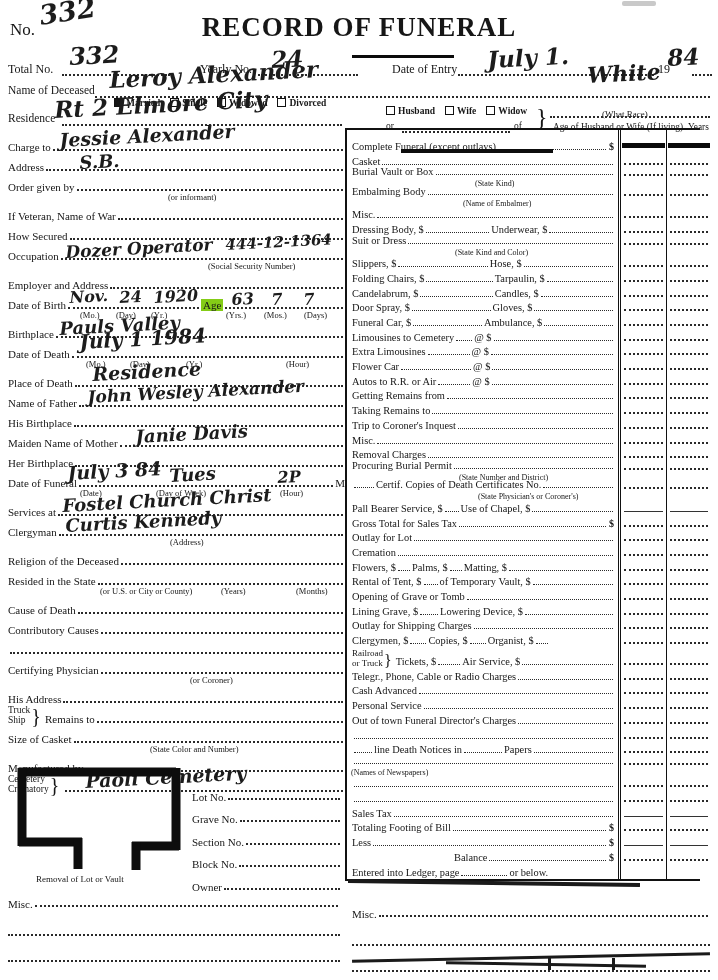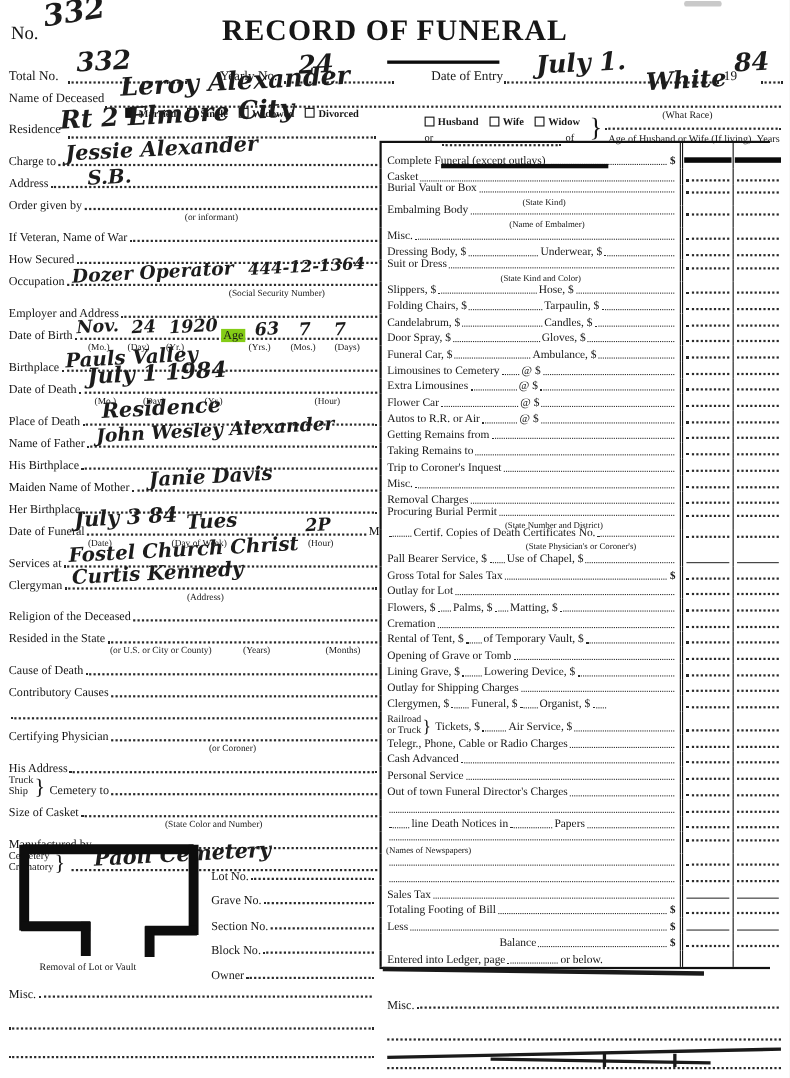--- a/index.html
+++ b/index.html
@@ -80,21 +80,21 @@
   <div class="abs" style="left:458px;top:74px;width:196px;border-bottom:2px dotted #2a2a2a;"></div>
   <span class="abs hw" style="left:488px;top:46px;font-size:23px;">July 1.</span>
   <span class="abs lbl" style="left:658px;top:62px;font-size:12px;">19</span>
   <span class="abs hw" style="left:668px;top:44px;font-size:23px;">84</span>
   <div class="abs" style="left:692px;top:74px;width:20px;border-bottom:2px dotted #2a2a2a;"></div>
 
   <span class="abs lbl" style="left:8px;top:84px;font-size:11.5px;">Name of Deceased</span>
   <div class="abs" style="left:95px;top:96px;width:615px;border-bottom:2px dotted #2a2a2a;"></div>
   <span class="abs hw" style="left:110px;top:66px;font-size:23px;">Leroy Alexander</span>
   <span class="abs hw" style="left:588px;top:62px;font-size:22px;">White</span>
-  <span class="abs small" style="left:602px;top:99px;font-size:9px;">(What Race)</span>
+  <span class="abs small" style="left:602px;top:109px;font-size:9px;">(What Race)</span>
 
   <div class="abs" id="marital" style="left:114px;top:98px;display:flex;">
       <span class="cbl"><span class="cb checked"></span>Married</span>
       <span class="cbl"><span class="cb"></span>Single</span>
       <span class="cbl"><span class="cb"></span>Widowed</span>
       <span class="cbl"><span class="cb"></span>Divorced</span>
     </div>
 
   <div class="abs" id="spouse" style="left:386px;top:106px;display:flex;align-items:flex-start;">
       <span class="cbl"><span class="cb"></span>Husband</span>
@@ -270,21 +270,21 @@
       <div class="frow">
         <span class="lbl">His Address</span>
         <span class="ldr"></span>
       </div>
       <div class="frow">
         <div class="stack">
           <div>Truck</div>
           <div>Ship</div>
         </div>
         <span class="brace">}</span>
-        <span class="lbl">Cemetery to</span>
+        <span class="lbl">Remains to</span>
         <span class="ldr"></span>
       </div>
       <div class="frow">
         <span class="lbl">Size of Casket</span>
         <span class="ldr"></span>
       </div>
       <div class="subrow">
         <span style="left: 142px;">(State Color and Number)</span>
       </div>
       <div class="frow">
@@ -630,20 +630,32 @@
         <div class="pamt a1">
           <div class="aline dot"></div>
         </div>
         <div class="pamt a2">
           <div class="aline dot"></div>
         </div>
       </div>
       <div class="prow">
         <div class="plabel">
           <span class="pt">Outlay for Lot</span>
+          <span class="ldr"></span>
+        </div>
+        <div class="pamt a1">
+          <div class="aline dot"></div>
+        </div>
+        <div class="pamt a2">
+          <div class="aline dot"></div>
+        </div>
+      </div>
+      <div class="prow">
+        <div class="plabel">
+          <span class="pt">Cremation</span>
           <span class="ldr"></span>
         </div>
         <div class="pamt a1">
           <div class="aline dot"></div>
         </div>
         <div class="pamt a2">
           <div class="aline dot"></div>
         </div>
       </div>
       <div class="prow">
@@ -657,32 +669,20 @@
         </div>
         <div class="pamt a1">
           <div class="aline dot"></div>
         </div>
         <div class="pamt a2">
           <div class="aline dot"></div>
         </div>
       </div>
       <div class="prow">
         <div class="plabel">
-          <span class="pt">Cremation</span>
-          <span class="ldr"></span>
-        </div>
-        <div class="pamt a1">
-          <div class="aline dot"></div>
-        </div>
-        <div class="pamt a2">
-          <div class="aline dot"></div>
-        </div>
-      </div>
-      <div class="prow">
-        <div class="plabel">
           <span class="pt">Rental of Tent, $</span>
           <span class="ldrw" style="width: 14px;"></span>
           <span class="pt">of Temporary Vault, $</span>
           <span class="ldr"></span>
         </div>
         <div class="pamt a1">
           <div class="aline dot"></div>
         </div>
         <div class="pamt a2">
           <div class="aline dot"></div>
@@ -723,21 +723,21 @@
           <div class="aline dot"></div>
         </div>
         <div class="pamt a2">
           <div class="aline dot"></div>
         </div>
       </div>
       <div class="prow">
         <div class="plabel">
           <span class="pt">Clergymen, $</span>
           <span class="ldrw" style="width: 16px;"></span>
-          <span class="pt">Funeral, $</span>
+          <span class="pt">Copies, $</span>
           <span class="ldrw" style="width: 16px;"></span>
           <span class="pt">Organist, $</span>
           <span class="ldrw" style="width: 12px;"></span>
         </div>
         <div class="pamt a1">
           <div class="aline dot"></div>
         </div>
         <div class="pamt a2">
           <div class="aline dot"></div>
         </div>

